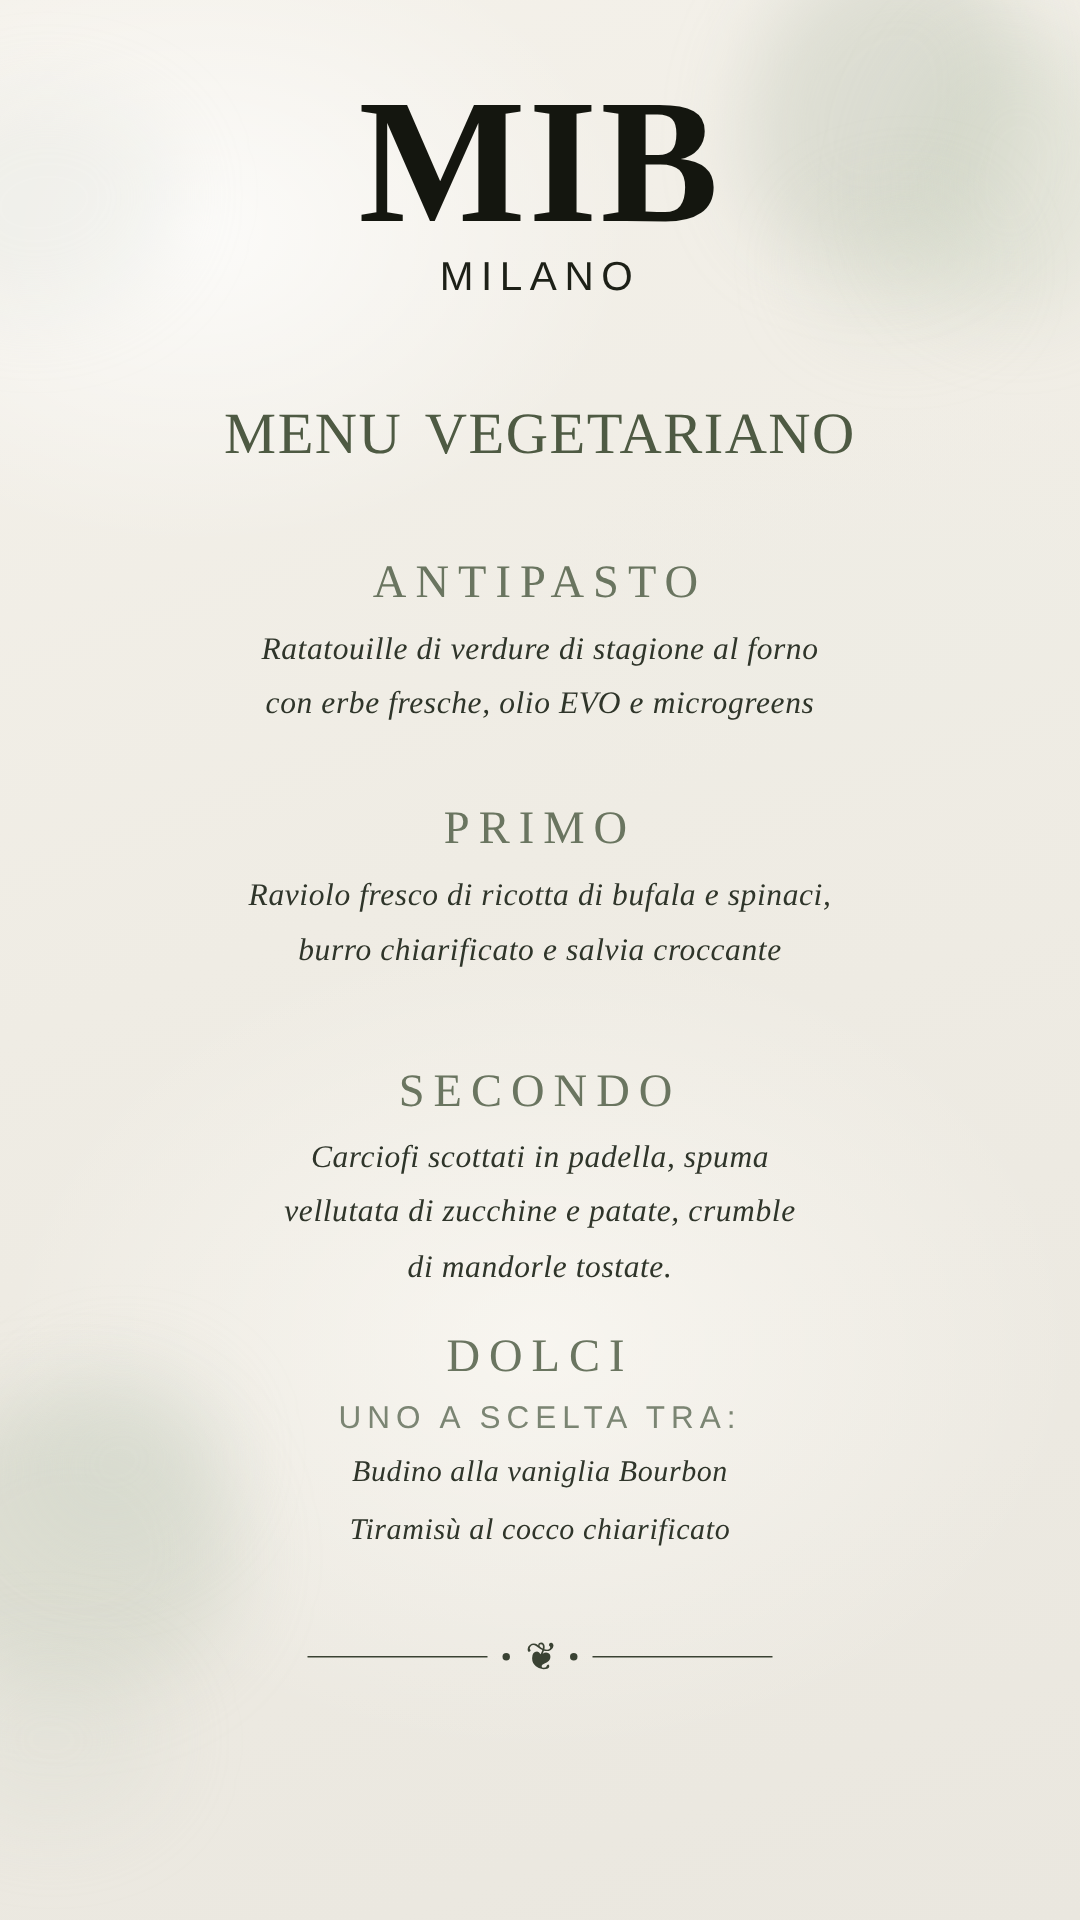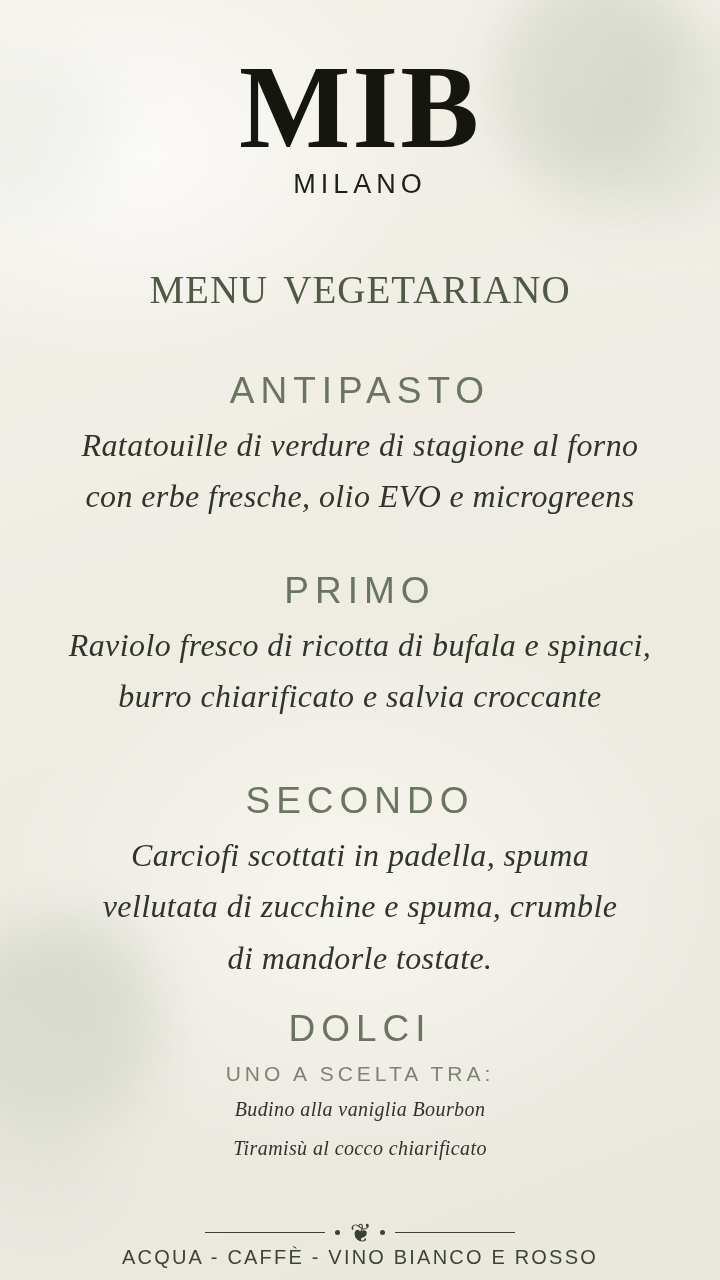--- a/index.html
+++ b/index.html
@@ -123,40 +123,40 @@
   .section {
     width: 100%;
     text-align: center;
   }
   .s-antipasto { margin-top: 54px; }
   .s-primo     { margin-top: 52px; }
   .s-secondo   { margin-top: 62px; }
   .s-dolci     { margin-top: 28px; }
 
   .section-head {
-    font-family: Liberation Sans, sans-serif;
-    font-size: 37px;
+    font-family: Liberation Serif, serif;
+    font-size: 31px;
     letter-spacing: 6px;
     color: #6a7560;
     text-transform: uppercase;
     margin-bottom: 12px;
   }
   .section-sub {
     font-family: Liberation Sans, sans-serif;
     font-size: 21px;
     letter-spacing: 4px;
     color: #7b8573;
     text-transform: uppercase;
     margin-bottom: 10px;
   }
 
   .dish {
     font-family: "Liberation Serif", serif;
     font-style: italic;
-    font-size: 32px;
+    font-size: 21px;
     line-height: 1.35;
     color: #2f352a;
     letter-spacing: 0.4px;
     padding: 0 18px;
   }
   .dish + .dish { margin-top: 8px; text-align: center; }
   .dish-dolci { font-size: 20px; }
   .dish-dolci + .dish-dolci { margin-top: 12px; }
 
   .divider {
@@ -225,35 +225,34 @@
 
     <div class="section s-primo">
       <div class="section-head">PRIMO</div>
       <div class="dish">Raviolo fresco di ricotta di bufala e spinaci,</div>
       <div class="dish">burro chiarificato e salvia croccante</div>
     </div>
 
     <div class="section s-secondo">
       <div class="section-head">SECONDO</div>
       <div class="dish">Carciofi scottati in padella, spuma</div>
-      <div class="dish">vellutata di zucchine e spuma, crumble</div>
+      <div class="dish">vellutata di zucchine e patate, crumble</div>
       <div class="dish">di mandorle tostate.</div>
     </div>
 
     <div class="section s-dolci">
       <div class="section-head">DOLCI</div>
       <div class="section-sub">UNO A SCELTA TRA:</div>
       <div class="dish dish-dolci">Budino alla vaniglia Bourbon</div>
       <div class="dish dish-dolci">Tiramisù al cocco chiarificato</div>
     </div>
 
     <div class="divider">
       <span class="rule"></span>
       <span class="dot"></span>
       <span class="flourish">❦</span>
       <span class="dot"></span>
       <span class="rule"></span>
     </div>
 
-    <div class="footer">ACQUA - CAFFÈ - VINO BIANCO E ROSSO</div>
 
   </div>
 </div>
 
 </body></html>

